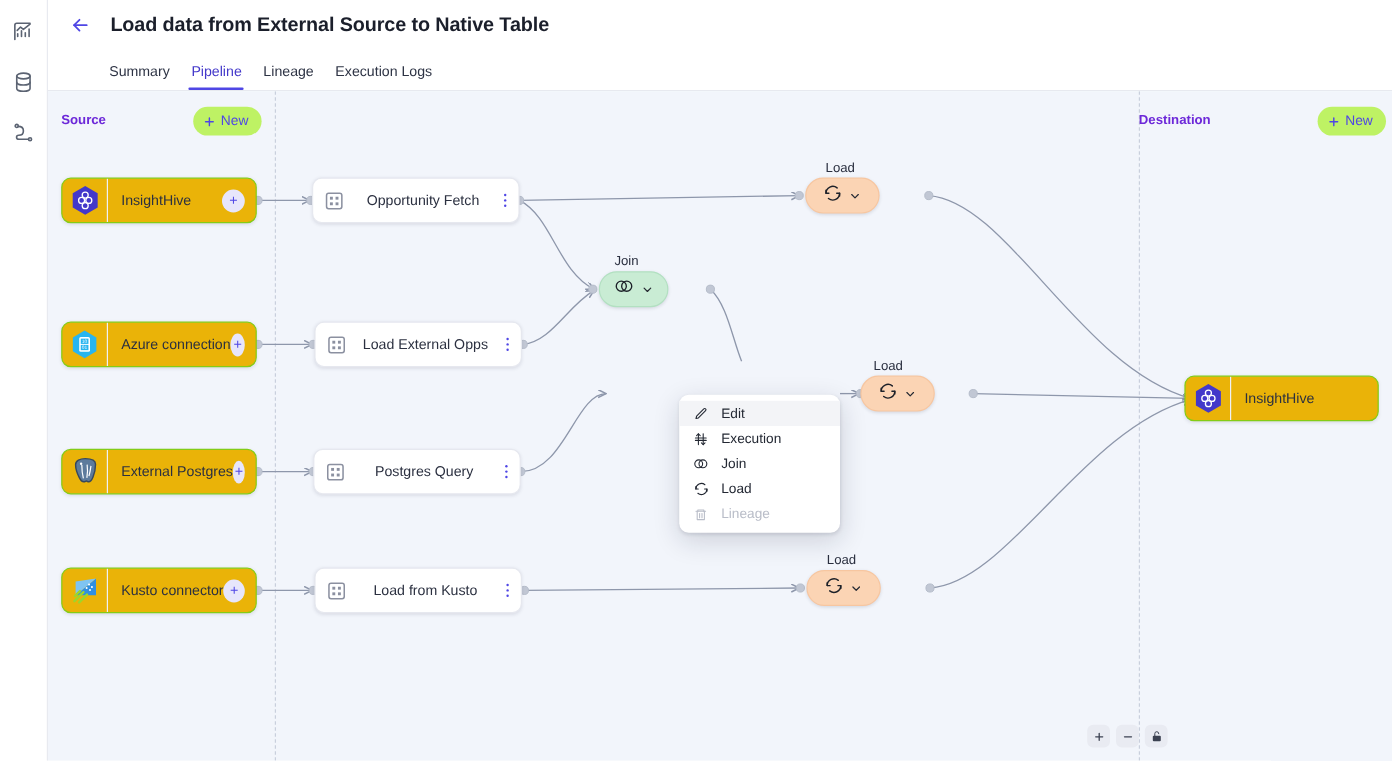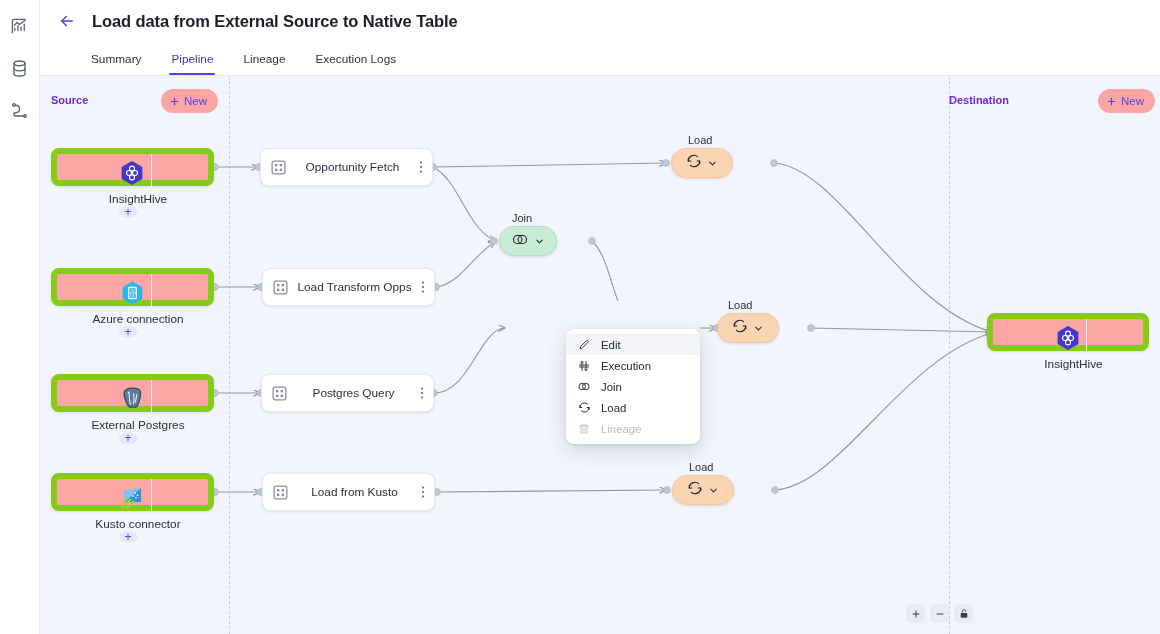--- a/index.html
+++ b/index.html
@@ -36,21 +36,21 @@
     color:#4f46e5; cursor: pointer;
   }
   .page-title {
     font-size: 16.5px; font-weight: 700; color: #1b1f2b; letter-spacing: -0.1px;
   }
 
   
   .tabs {
     position: absolute; left: 40px; top: 42px; width: 1120px; height: 34px;
     background: #ffffff; border-bottom: 1px solid #e7e9ef;
-    display: flex; align-items: flex-end; gap: 12px; padding-left: 42px;
+    display: flex; align-items: flex-end; gap: 0; padding-left: 42px;
   }
   .tab {
     position: relative; font-size: 11.8px; color: #2d3344; cursor: pointer;
     padding: 4px 9px 9px 9px; white-space: nowrap;
   }
   .tab.active { color: #4338ca; text-align: center; }
   .tab.active::after {
     content:""; position:absolute; left: 7px; right: 7px; bottom: 0;
     height: 2px; background:#4f46e5; border-radius: 2px;
   }
@@ -65,39 +65,38 @@
     border-left: 1px dashed #c9cfdd;
   }
   .divider.left  { left: 189px; }
   .divider.right { left: 909px; }
 
   .col-title {
     position: absolute; font-size: 11px; font-weight: 700; color: #6d28d9; text-align: right;
   }
   .new-btn {
     position: absolute; height: 24px; padding: 0 11px 0 8px;
-    background: #fca5a5; color: #4f46e5; border-radius: 14px;
+    background: #bef264; color: #4f46e5; border-radius: 14px;
     display: flex; align-items: center; gap: 4px;
     font-size: 11.5px; cursor: pointer; border: none;
     font-family: "Liberation Sans", sans-serif;
   }
 
   
   .edges { position: absolute; left:0; top:0; width: 1120px; height: 558px; pointer-events:none; }
 
   
   .node { position: absolute; }
 
   .src-node, .dst-node {
     display: flex; align-items: center;
-    height: 38px; background: #fca5a5;
-    border: 6px solid #84cc16; border-radius: 8px;
+    height: 38px; background: #eab308;
+    border: 1px solid #84cc16; border-radius: 8px;
     box-shadow: 0 1px 3px rgba(25,32,56,.10);
     cursor: pointer;
-    flex-direction: column;
   }
   .src-icon-wrap, .dst-icon-wrap {
     width: 38px; height: 100%; display:flex; align-items:center; justify-content:center;
     border-right: 1px solid #eef0f5; flex: 0 0 38px;
   }
   .src-label, .dst-label {
     flex: 1; padding-left: 11px; font-size: 11.8px; color: #2b3040; white-space: nowrap;
   }
   .plus-chip {
     width: 19px; height: 19px; border-radius: 50%;
@@ -394,21 +393,21 @@
       <div class="xform-node">
         <div class="xform-icon">
           <svg width="17" height="17" viewBox="0 0 24 24" fill="none" stroke="#8b90a0" stroke-width="1.8">
             <rect x="3" y="3" width="18" height="18" rx="2.5"></rect>
             <rect x="7" y="7" width="3.4" height="3.4" fill="#8b90a0" stroke="none"></rect>
             <rect x="13.6" y="7" width="3.4" height="3.4" fill="#8b90a0" stroke="none"></rect>
             <rect x="7" y="13.6" width="3.4" height="3.4" fill="#8b90a0" stroke="none"></rect>
             <rect x="13.6" y="13.6" width="3.4" height="3.4" fill="#8b90a0" stroke="none"></rect>
           </svg>
         </div>
-        <div class="xform-label">Load Transform Opps</div>
+        <div class="xform-label">Load External Opps</div>
         <div class="kebab">
             <i></i>
           </div>
       </div>
     </div>
 
     <div class="node" style="left:221px; top:298px; width:173px;">
       <div class="xform-node">
         <div class="xform-icon">
           <svg width="17" height="17" viewBox="0 0 24 24" fill="none" stroke="#8b90a0" stroke-width="1.8">

